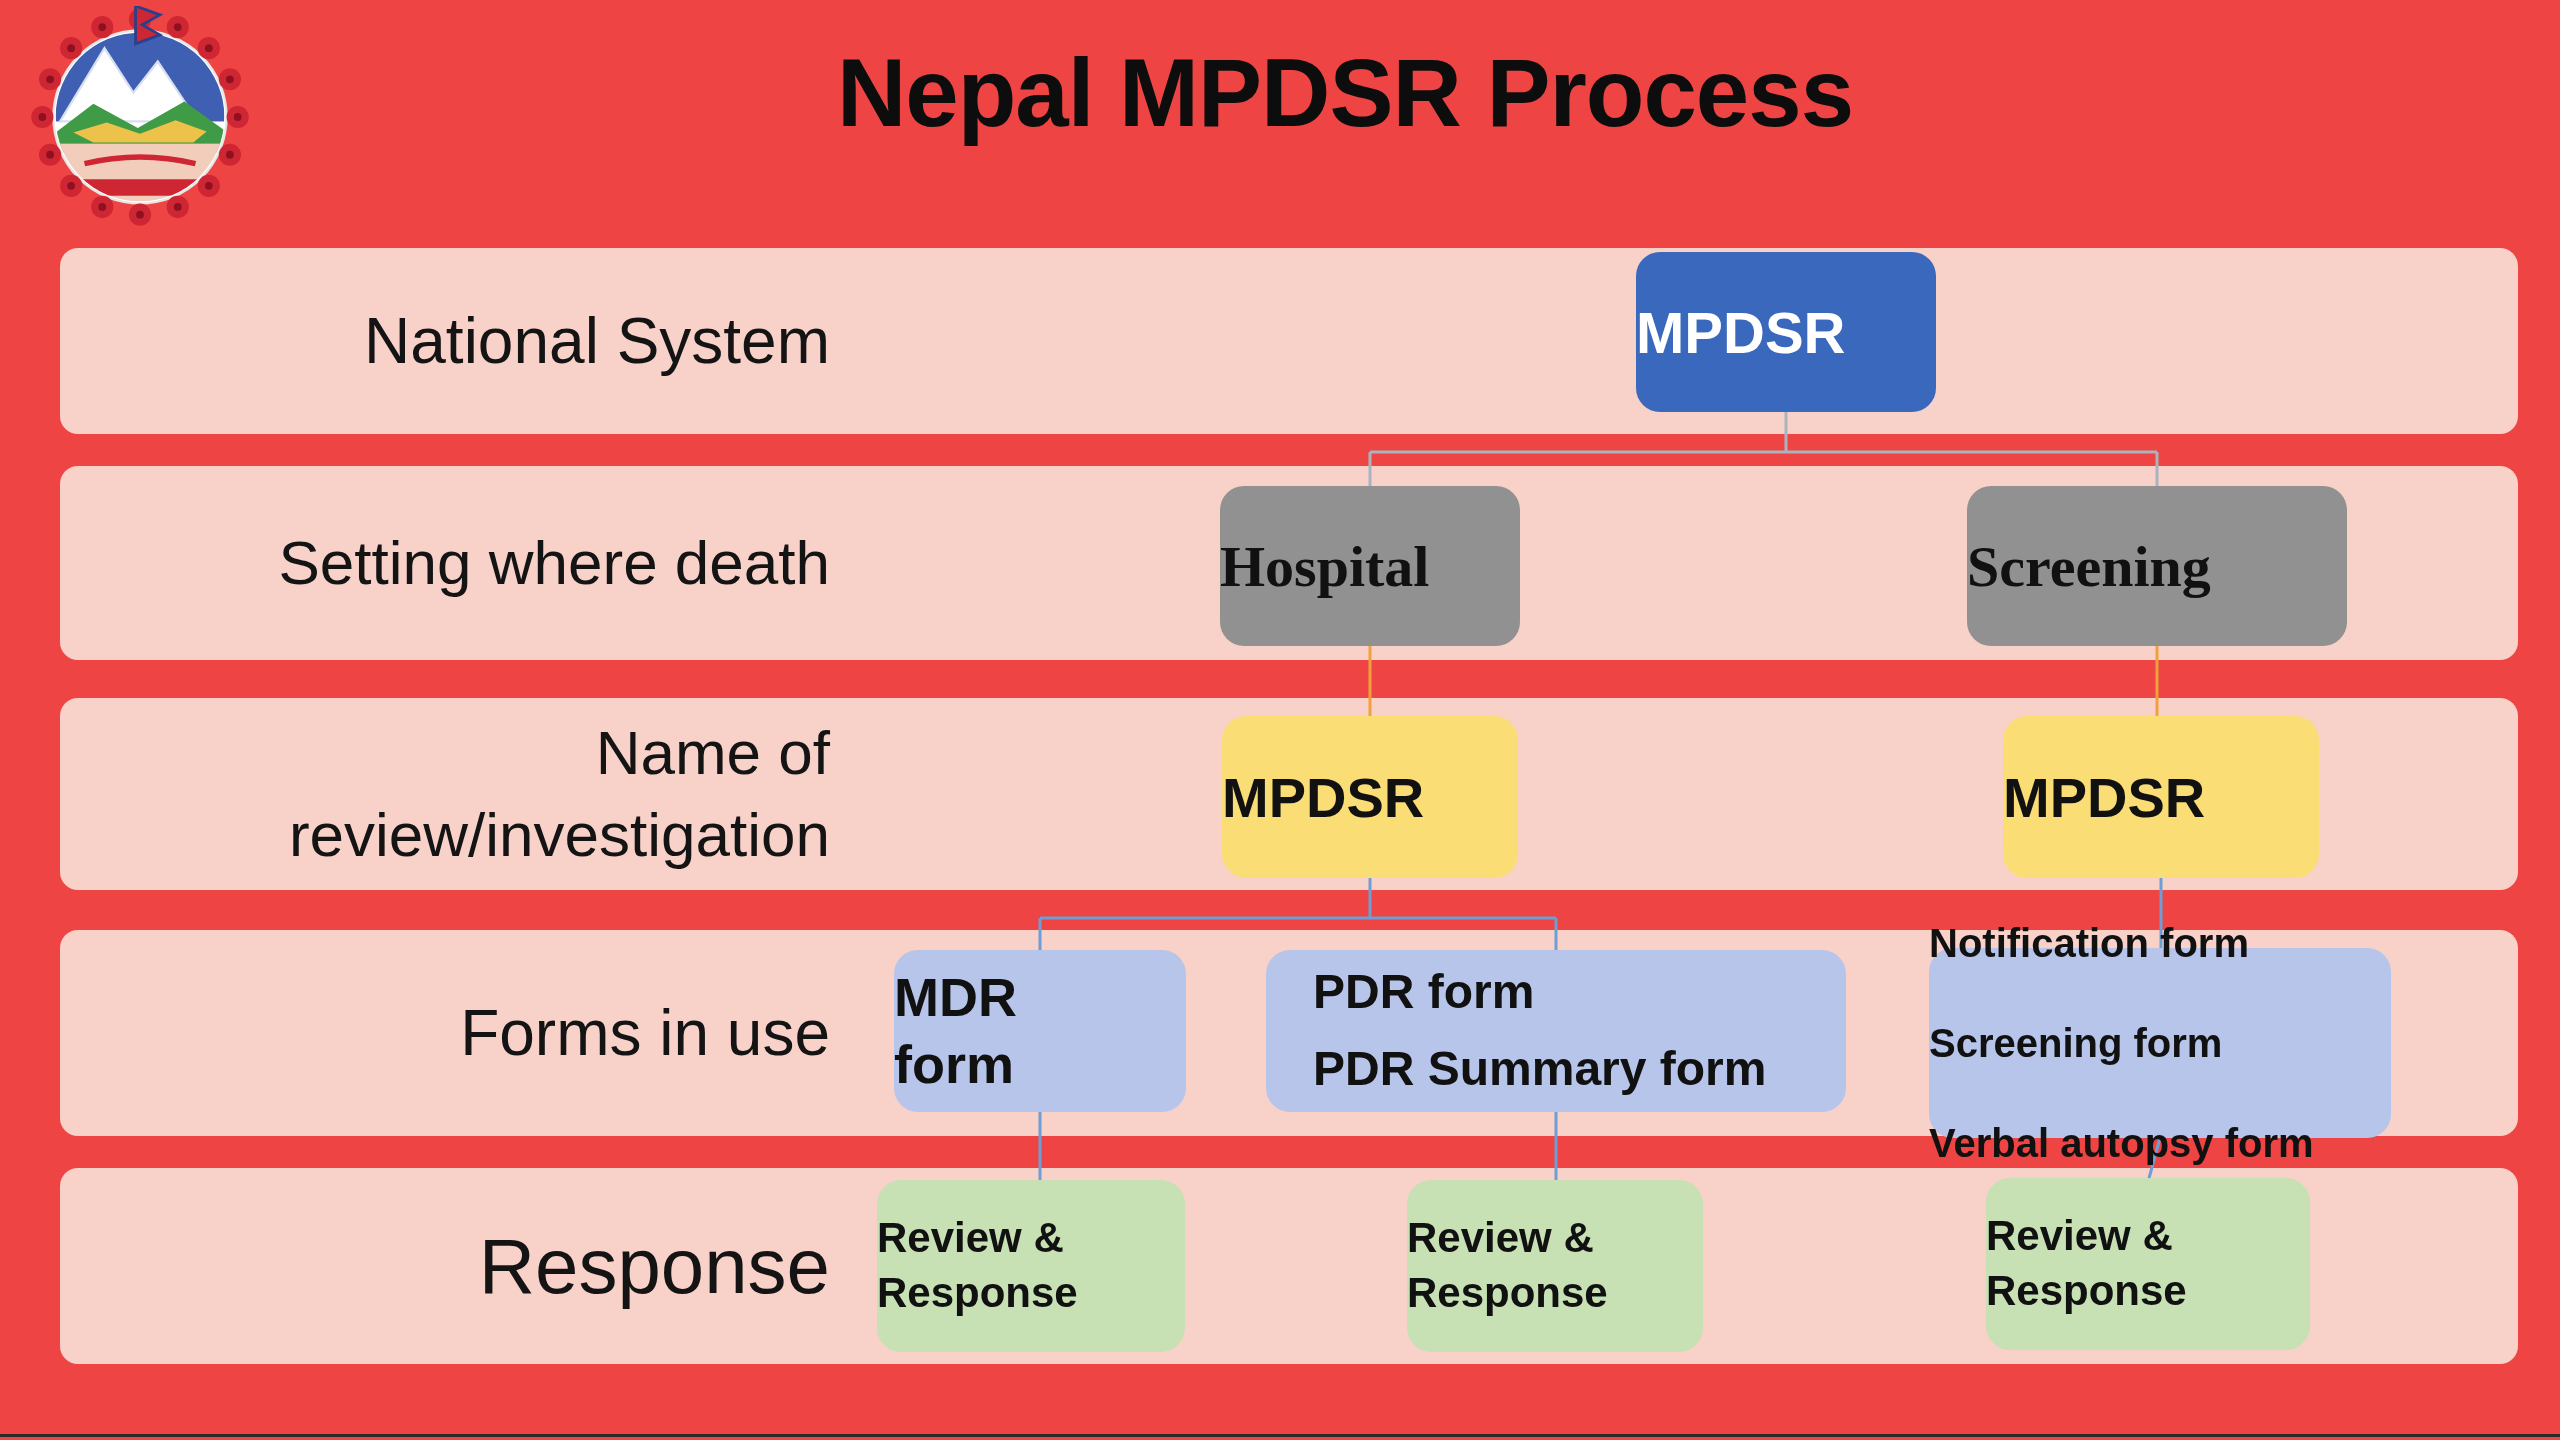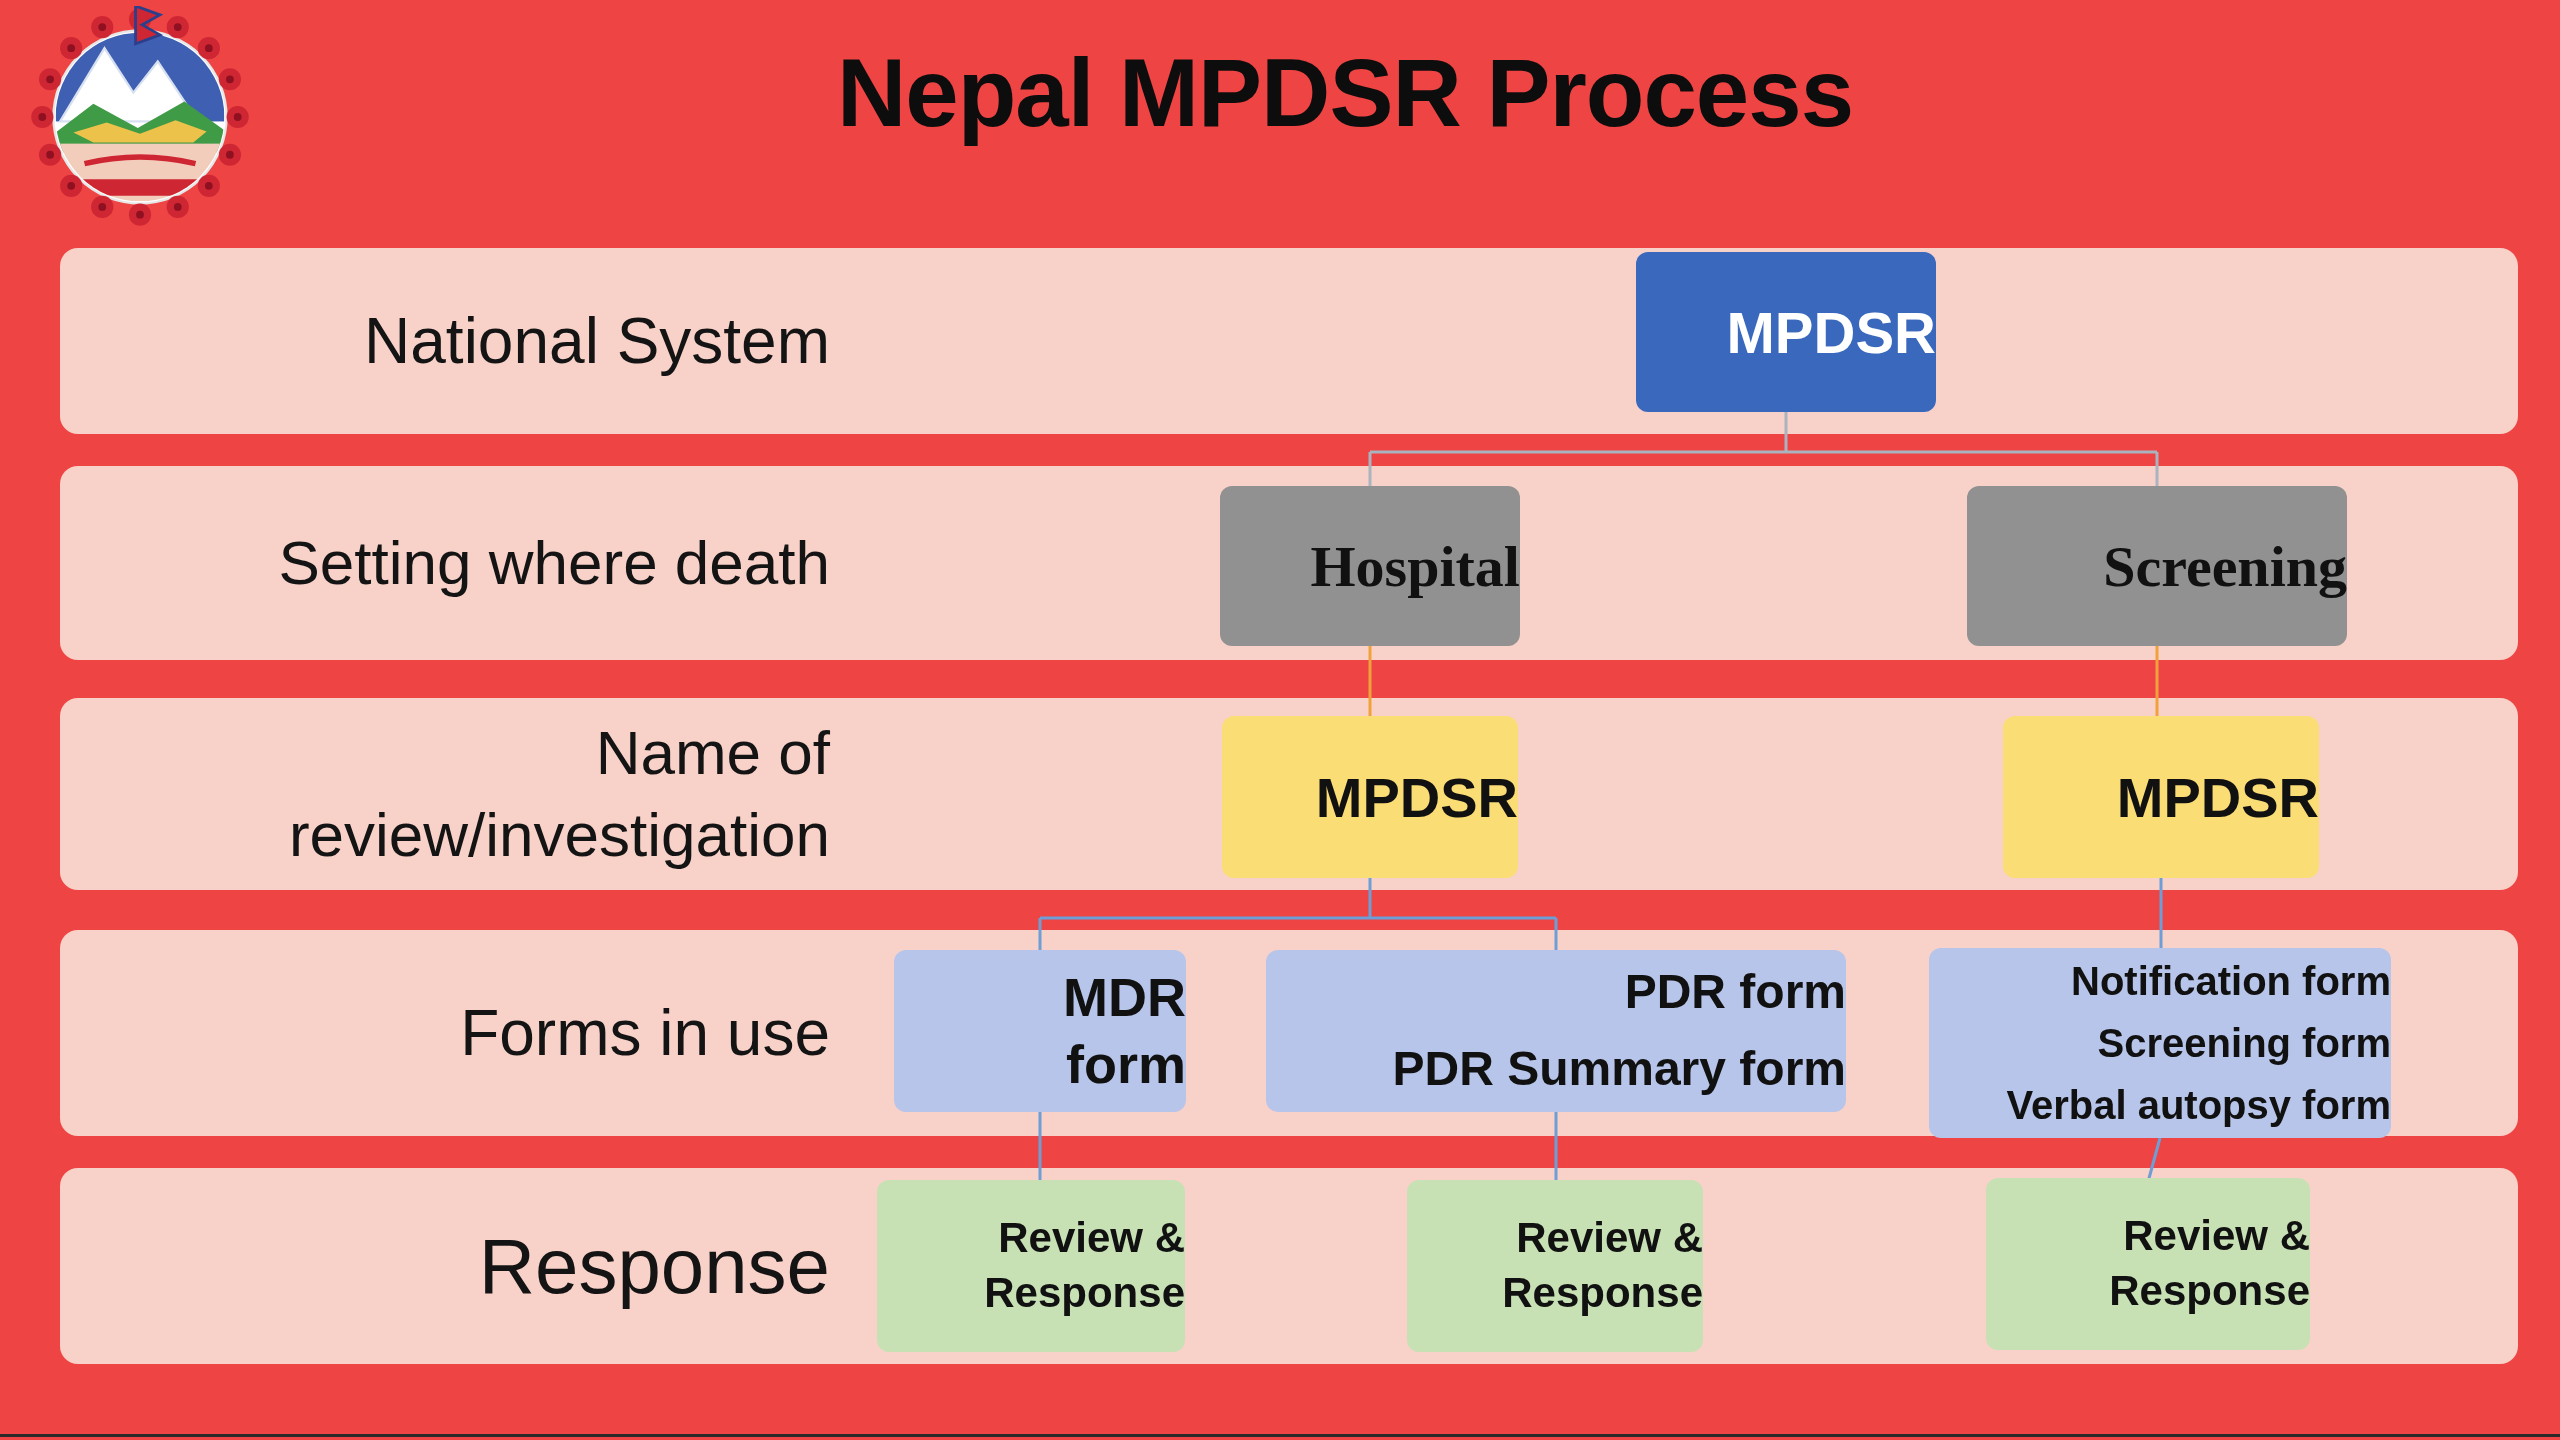--- a/index.html
+++ b/index.html
@@ -33,32 +33,32 @@
   .row-label.big { font-size:78px; }
   .row-label.single { font-size:64px; }
 
   .connectors { position:absolute; inset:0; width:2560px; height:1440px; z-index:1; pointer-events:none; }
   .c-gray   { stroke:var(--connector-gray,#aab4be); stroke-width:3; fill:none; }
   .c-orange { stroke:var(--connector-orange,#efa23c); stroke-width:3; fill:none; }
   .c-blue   { stroke:var(--connector-blue,#6e9ed6); stroke-width:3; fill:none; }
 
   .node {
     position:absolute; z-index:2;
-    display:flex; flex-direction:column; align-items:flex-end; justify-content:center;
-    border-radius:12px; font-weight:bold; color:#111; text-align:center;
+    display:flex; flex-direction:column; align-items:flex-start; justify-content:center;
+    border-radius:24px; font-weight:bold; color:#111; text-align:center;
   }
   .node span { display:block; }
 
   .node-root      { background:var(--root-box,#3a68bd); color:#ffffff; font-size:58px; }
   .node-setting   { background:var(--setting-box,#919191); font-size:58px;font-family:Liberation Serif, serif; }
   .node-review    { background:var(--review-box,#fbdd75); font-size:56px; }
   .node-form      { background:var(--form-box,#b6c5e9); }
   .node-form-mdr  { font-size:54px; line-height:1.25; }
   .node-form-pdr  { font-size:48px; line-height:1.6;padding-left:47px; }
-  .node-form-comm { font-size:40px; line-height:1.55; }
+  .node-form-comm { font-size:40px; line-height:1.55;gap:38px; }
   .node-response  { background:var(--response-box,#c7e1b5); font-size:42px; line-height:1.3; }
 
   .slide-edge { position:absolute; left:0; top:1434px; width:2560px; height:3px; background:#2a2a2a; }
 </style>
 </head>
 <body>
 
 <div class="slide">
 
   <div class="logo">

